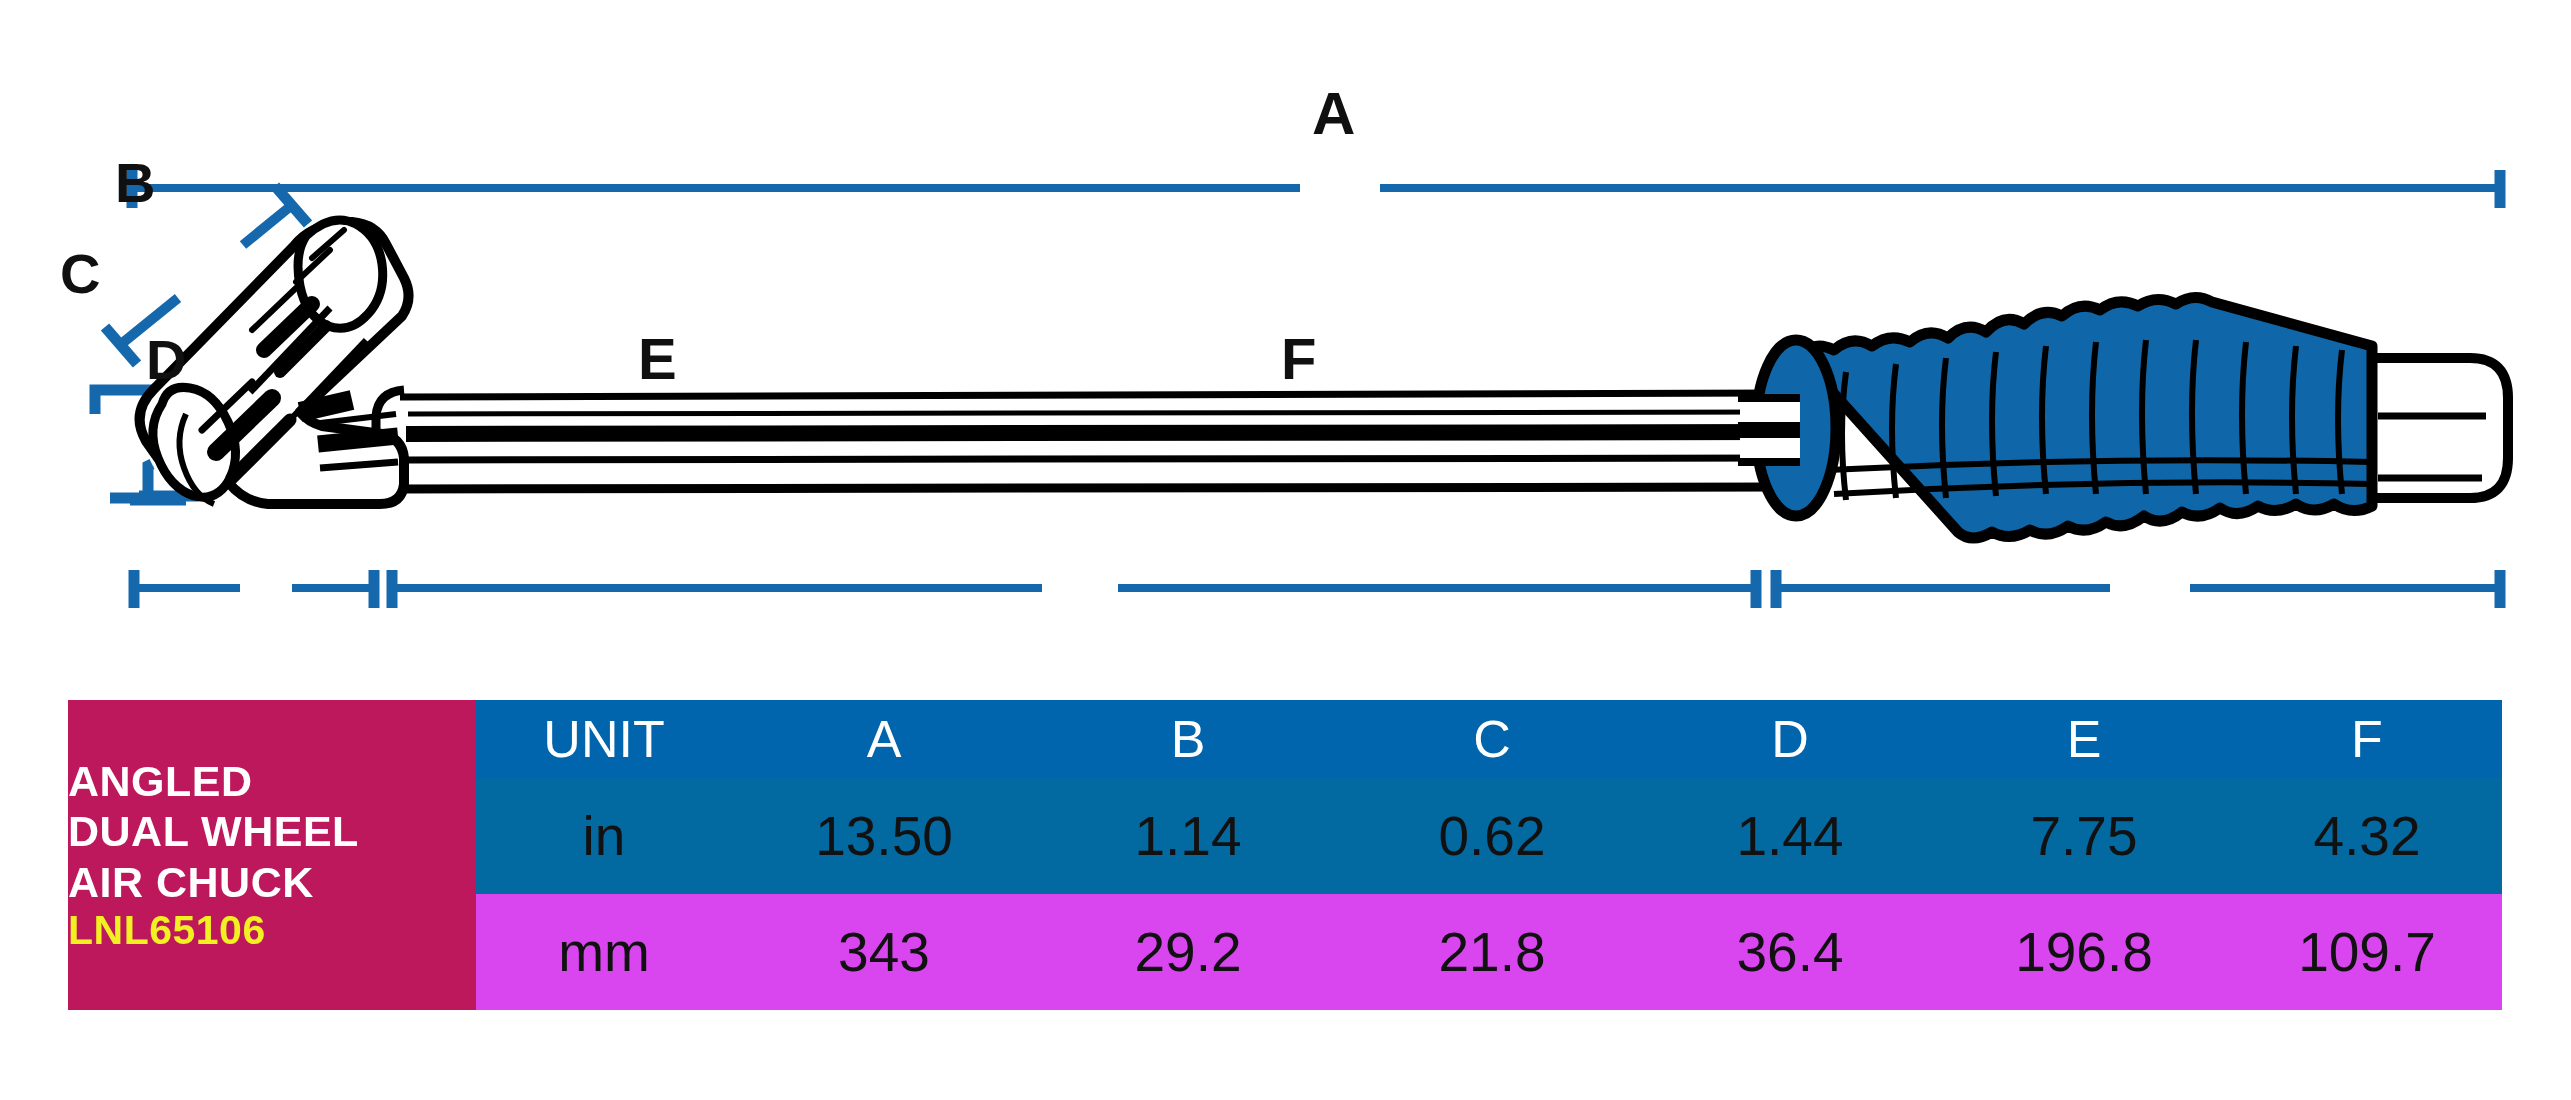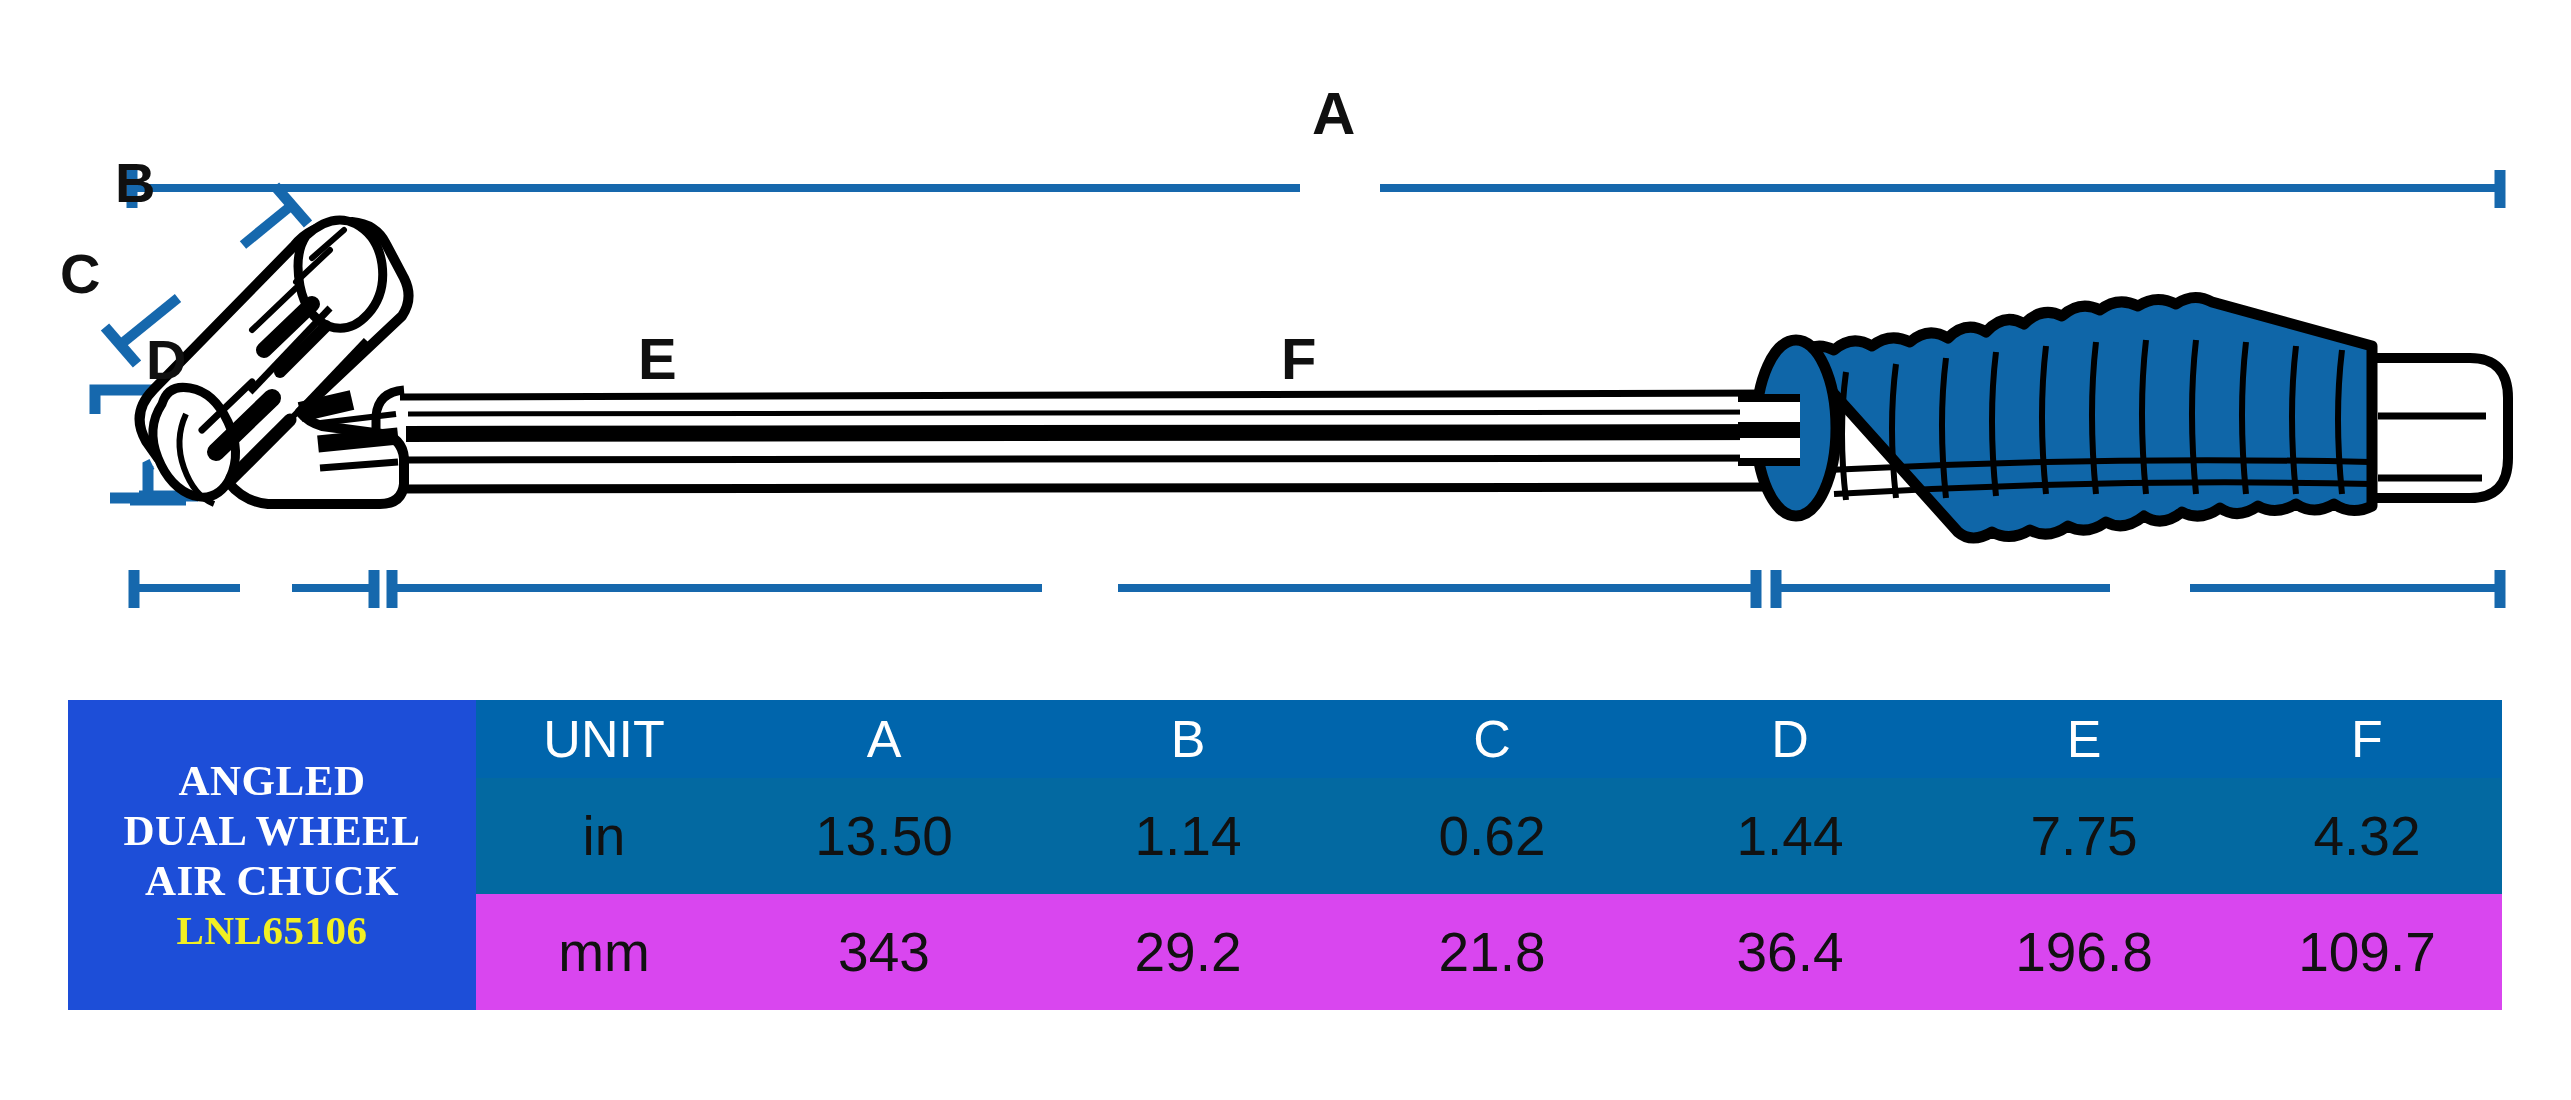--- a/index.html
+++ b/index.html
@@ -19,23 +19,23 @@
   #label-D{left:146px;top:332px;font-size:56px;}
   #label-E{left:638px;top:330px;font-size:58px;}
   #label-F{left:1281px;top:330px;font-size:58px;}
 
   
   #spec-table{position:absolute;left:68px;top:700px;
               width:2434px;border-collapse:separate;border-spacing:0;
               table-layout:fixed;}
   #spec-table td,#spec-table th{padding:0;border:0;}
 
-  .name-cell{background:#1d4ed8;color:#ffffff;text-align:center;
+  .name-cell{background:#be185d;color:#ffffff;
              vertical-align:middle;width:408px;
-             border-right:6px solid #ffffff;font-family:Liberation Serif, serif;}
+             border-right:6px solid #ffffff;}
   .name-cell .pname{font-size:43px;font-weight:bold;line-height:1.17;
                     letter-spacing:.5px;}
   .name-cell .pcode{font-size:41px;font-weight:bold;color:#f2ef22;
                     letter-spacing:.5px;}
 
   .hdr{background:#0065ac;color:#ffffff;font-size:52px;font-weight:normal;
        text-align:center;height:78px;vertical-align:middle;
        border-right:6px solid #ffffff;border-bottom:6px solid #ffffff;}
   .hdr.last{border-right:0;}
 

